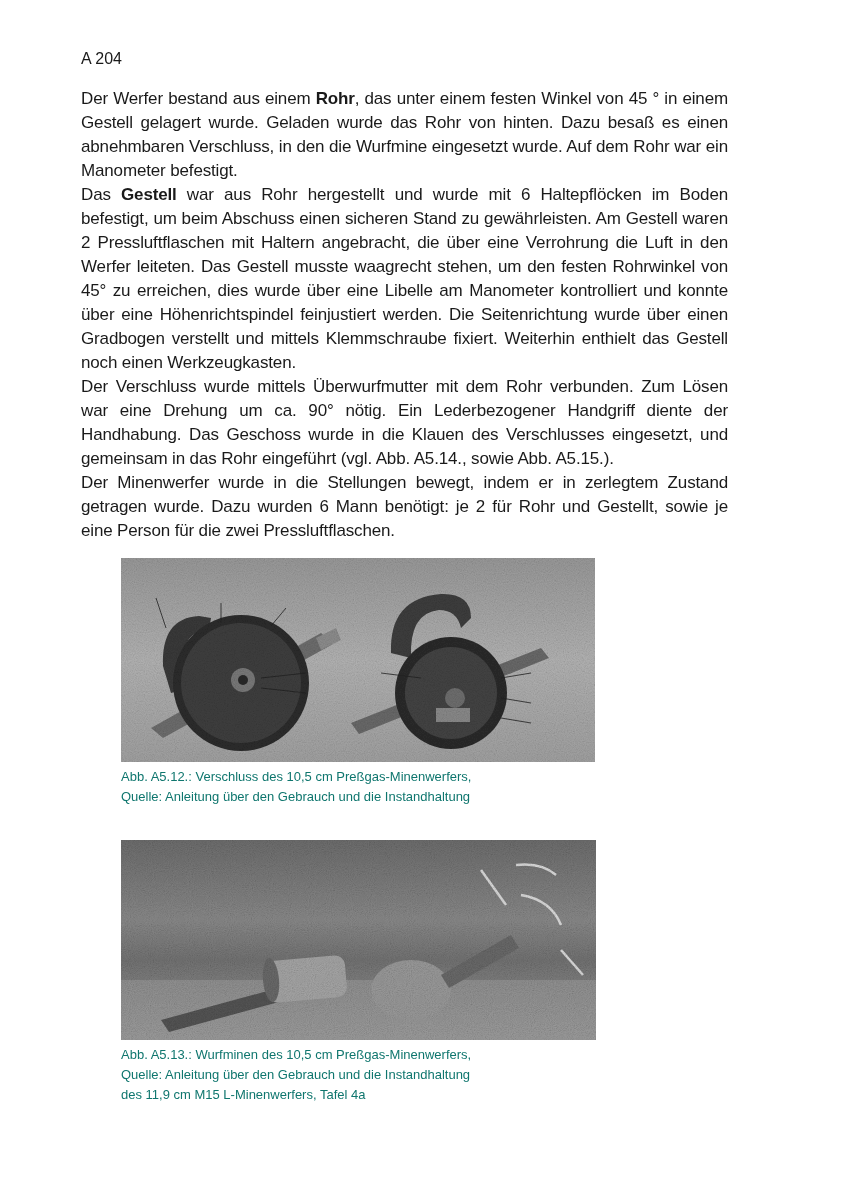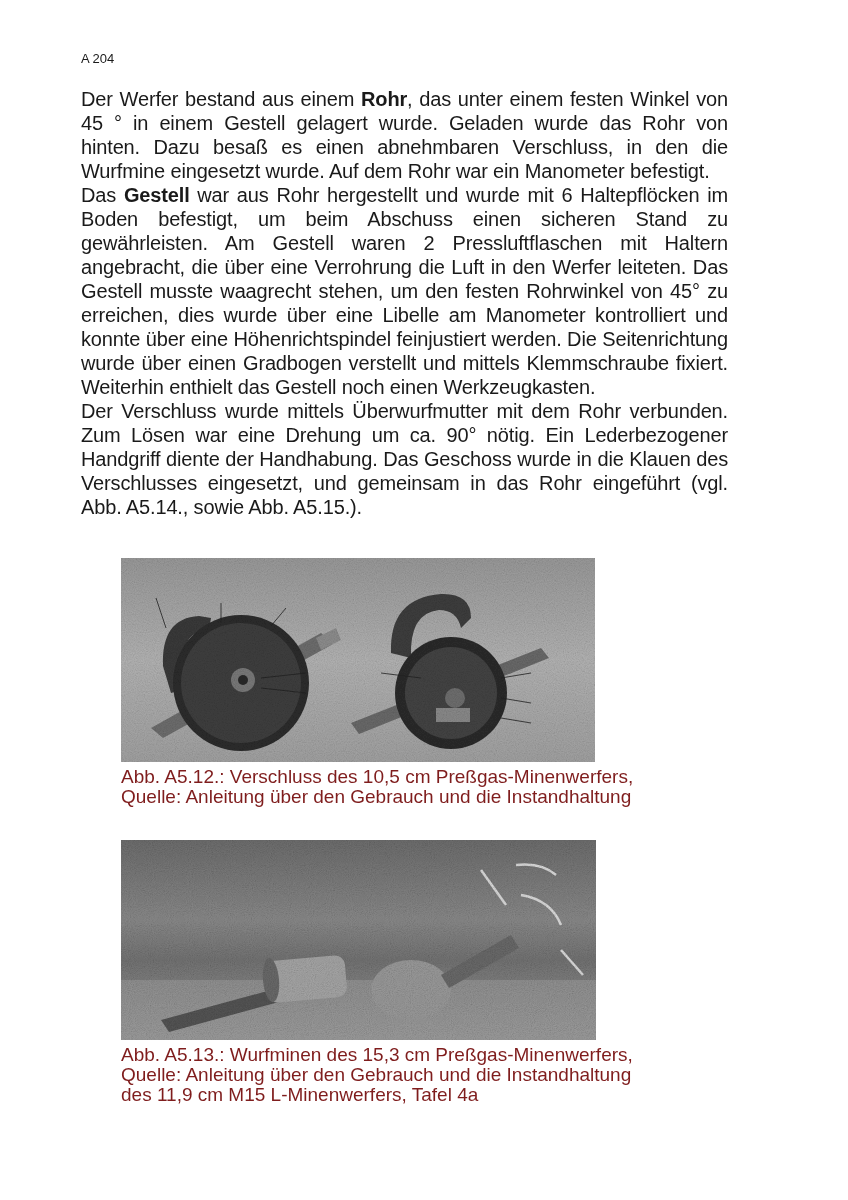--- a/index.html
+++ b/index.html
@@ -3,54 +3,55 @@
 <meta charset="utf-8">
 <style>
   html, body { margin: 0; padding: 0; }
   body {
     width: 848px; height: 1200px; background: #ffffff;
     position: relative; overflow: hidden;
     font-family: "Liberation Sans", sans-serif; color: #1a1a1a;
   }
   .page-number {
     position: absolute; left: 81px; top: 49px;
-    font-size: 13px; line-height: 20px;
+    font-size: 16px; line-height: 20px;
   }
   .body-text {
     position: absolute; left: 81px; top: 87px; width: 647px;
-    font-size: 20px; line-height: 24px; text-align: justify;
+    font-size: 17px; line-height: 24px; text-align: justify;
     letter-spacing: -0.15px;
   }
   .body-text p { margin: 0; }
   .body-text b { font-weight: bold; }
   .figure { position: absolute; left: 121px; }
   .photo {
     display: block; background: #8a8a8a;
     border: 0;
   }
   #fig1 { top: 558px; }
   #fig1 .photo { width: 474px; height: 204px; }
   #fig2 { top: 840px; }
   #fig2 .photo { width: 475px; height: 200px; }
   .caption {
     margin-top: 5px;
-    font-size: 19px; line-height: 20px; color: #7f1d1d;
+    font-size: 13px; line-height: 20px; color: #0f766e;
     white-space: nowrap;
   }
   .caption div { margin: 0; }
 </style>
 </head>
 <body>
 
 <div class="page-number">A 204</div>
 
 <div class="body-text">
   <p><span>Der Werfer bestand aus einem </span><b>Rohr</b><span>, das unter einem festen Winkel von 45 ° in einem Gestell gelagert wurde. Geladen wurde das Rohr von hinten. Dazu besaß es einen abnehmbaren Verschluss, in den die Wurfmine eingesetzt wurde. Auf dem Rohr war ein Manometer befestigt.</span></p>
   <p><span>Das </span><b>Gestell</b><span> war aus Rohr hergestellt und wurde mit 6 Haltepflöcken im Boden befestigt, um beim Abschuss einen sicheren Stand zu gewährleisten. Am Gestell waren 2 Pressluftflaschen mit Haltern angebracht, die über eine Verrohrung die Luft in den Werfer leiteten. Das Gestell musste waagrecht stehen, um den festen Rohrwinkel von 45° zu erreichen, dies wurde über eine Libelle am Manometer kontrolliert und konnte über eine Höhenrichtspindel feinjustiert werden. Die Seitenrichtung wurde über einen Gradbogen verstellt und mittels Klemmschraube fixiert. Weiterhin enthielt das Gestell noch einen Werkzeugkasten.</span></p>
   <p>Der Verschluss wurde mittels Überwurfmutter mit dem Rohr verbunden. Zum Lösen war eine Drehung um ca. 90° nötig. Ein Lederbezogener Handgriff diente der Handhabung. Das Geschoss wurde in die Klauen des Verschlusses eingesetzt, und gemeinsam in das Rohr eingeführt (vgl. Abb. A5.14., sowie Abb. A5.15.).</p>
+  <p>Der Minenwerfer wurde in die Stellungen bewegt, indem er in zerlegtem Zustand getragen wurde. Dazu wurden 6 Mann benötigt: je 2 für Rohr und Gestellt, sowie je eine Person für die zwei Pressluftflaschen.</p>
 </div>
 
 <div class="figure" id="fig1">
   <svg class="photo" width="474" height="204" viewBox="0 0 474 204" aria-label="Black-and-white photograph: two views of a breech closure (Verschluss) with handle, disk and rod, with German part labels">
     <defs>
       <filter id="grain1" x="0" y="0" width="100%" height="100%">
         <feTurbulence type="fractalNoise" baseFrequency="0.9" numOctaves="2" seed="3" result="n"></feTurbulence>
         <feColorMatrix type="saturate" values="0" in="n" result="g"></feColorMatrix>
         <feComponentTransfer in="g" result="c">
             <feFuncA type="table" tableValues="0 0.55"></feFuncA>
@@ -131,17 +132,17 @@
 
       <g stroke="#dcdcdc" stroke-width="2.5" fill="none">
         <path d="M360 30 L 385 65"></path>
         <path d="M395 25 Q 420 22 435 35"></path>
         <path d="M400 55 Q 430 60 440 85"></path>
         <path d="M440 110 L 462 135"></path>
       </g>
     </g>
   </svg>
   <div class="caption">
-    <div>Abb. A5.13.: Wurfminen des 15,3 cm Preßgas-Minenwerfers,</div>
+    <div>Abb. A5.13.: Wurfminen des 10,5 cm Preßgas-Minenwerfers,</div>
     <div>Quelle: Anleitung über den Gebrauch und die Instandhaltung</div>
     <div>des 11,9 cm M15 L-Minenwerfers, Tafel 4a</div>
   </div>
 </div>
 
 </body></html>

